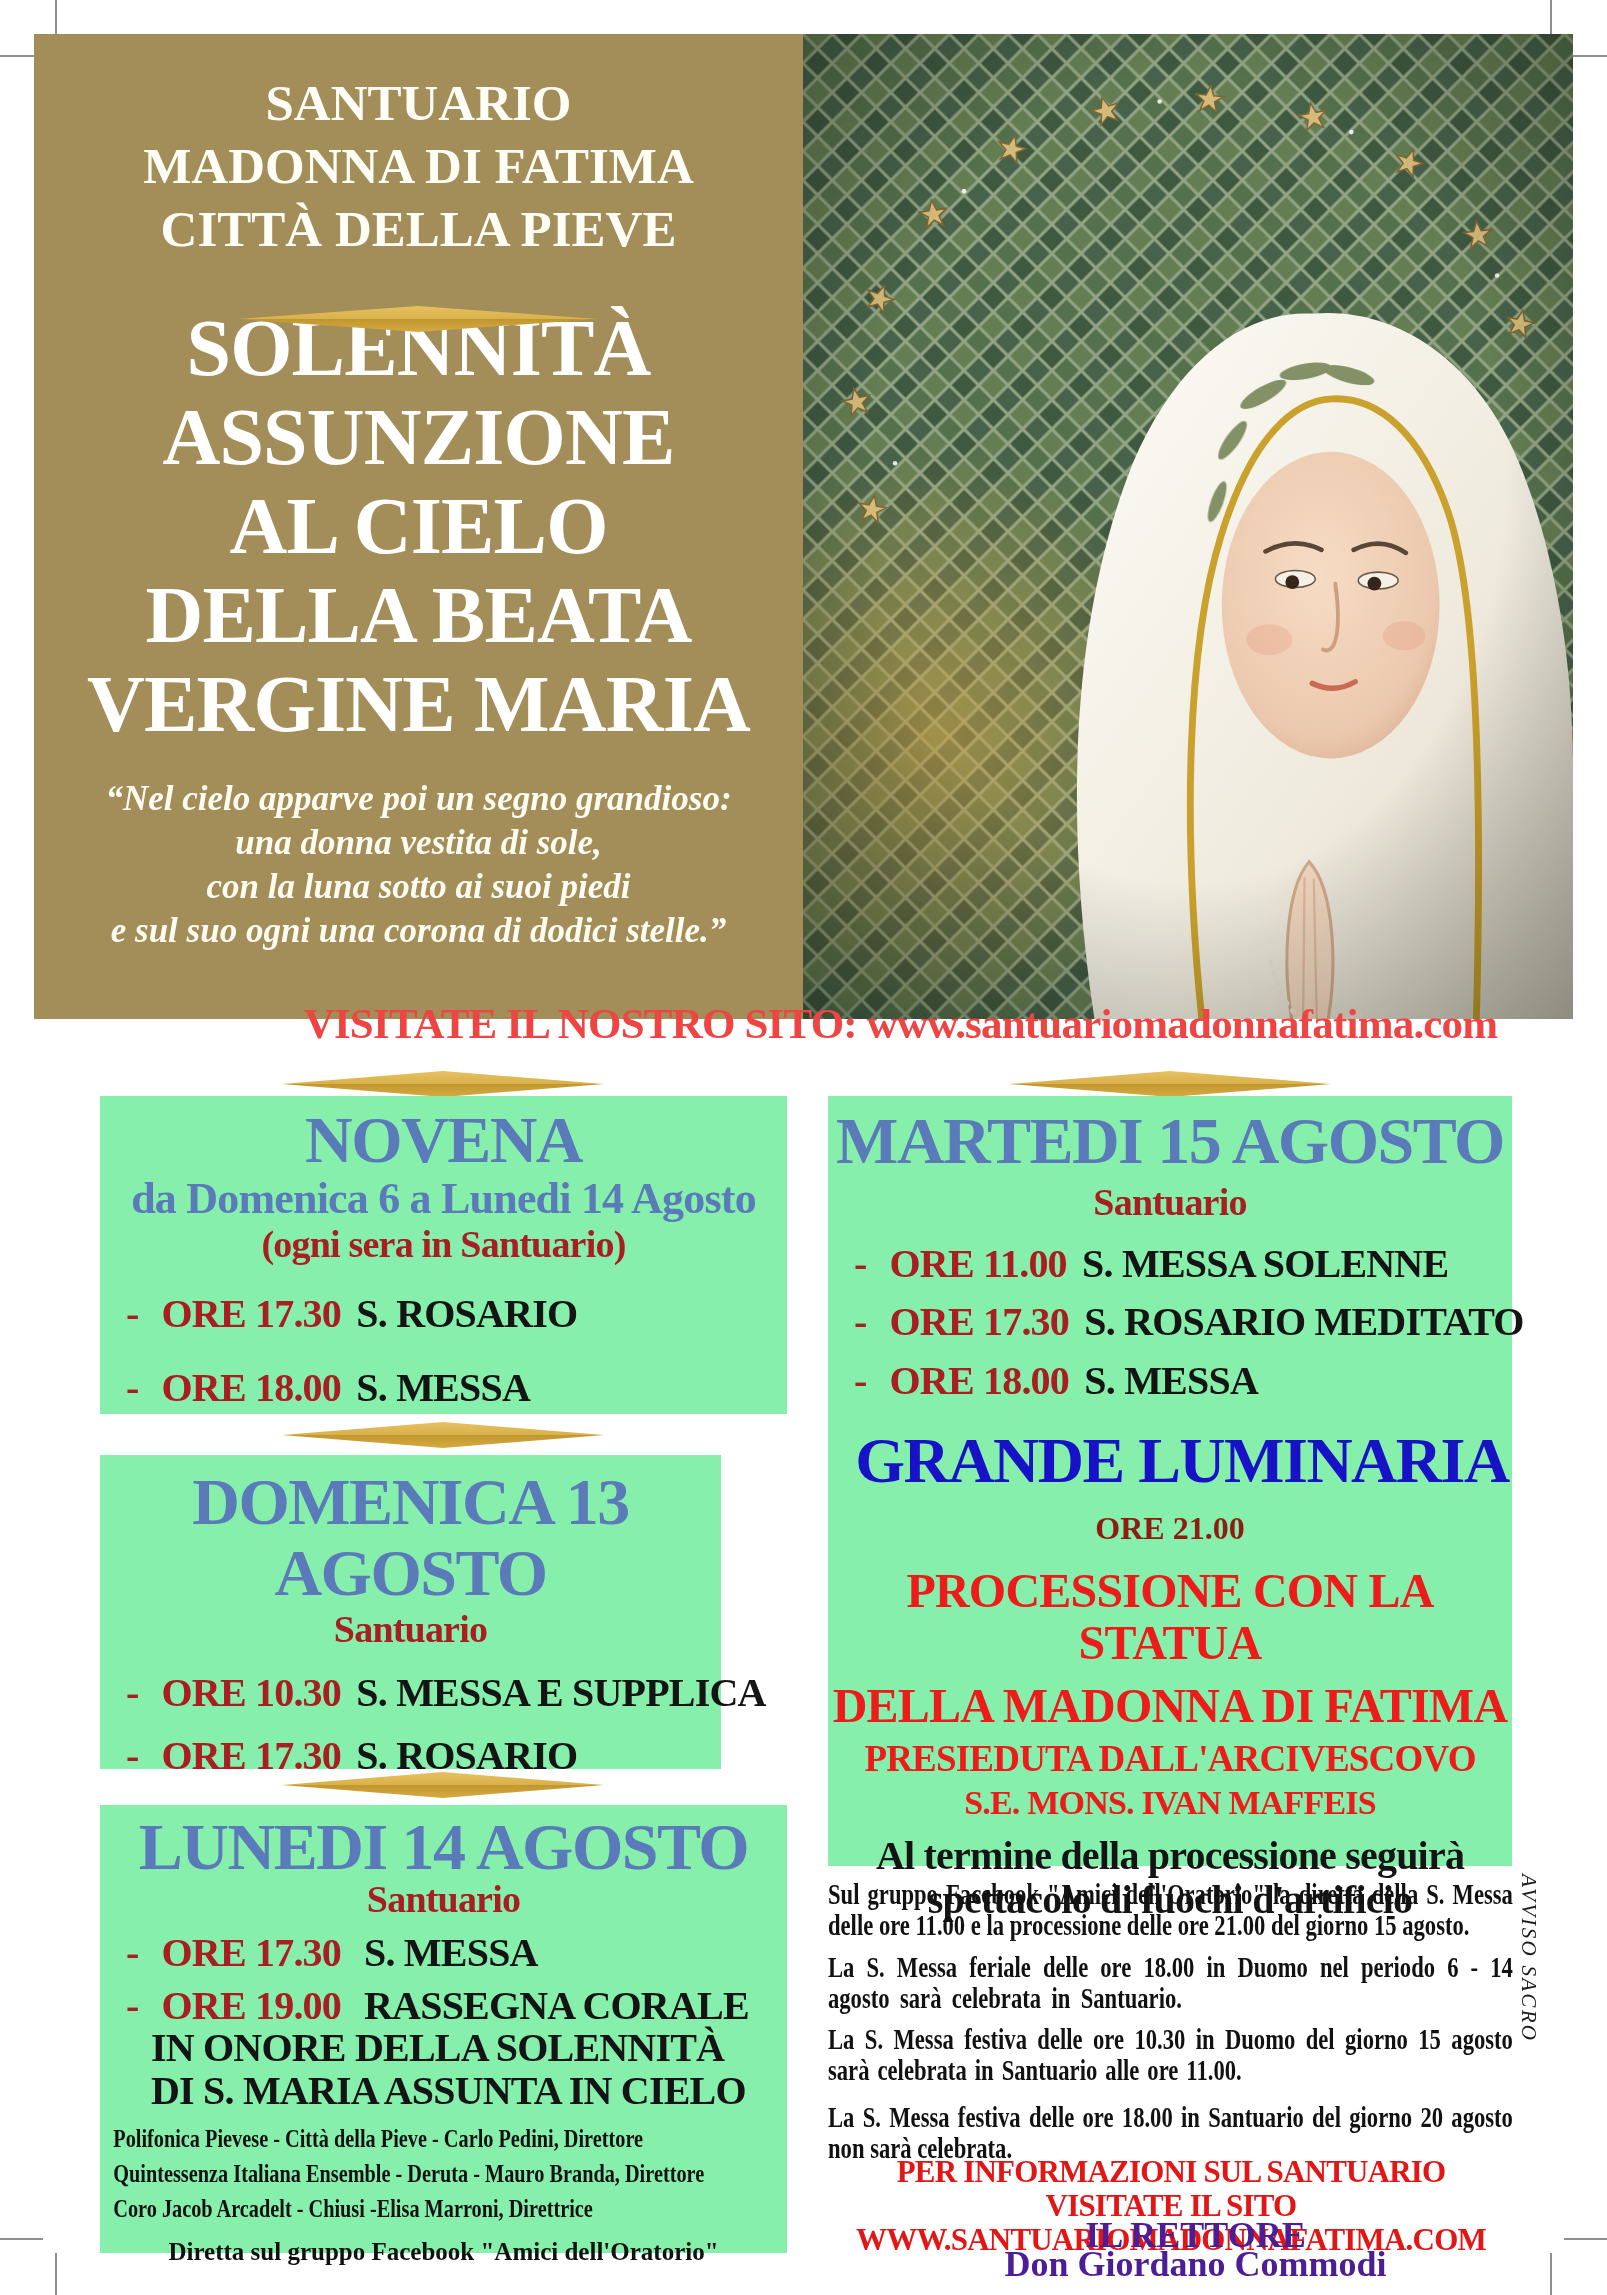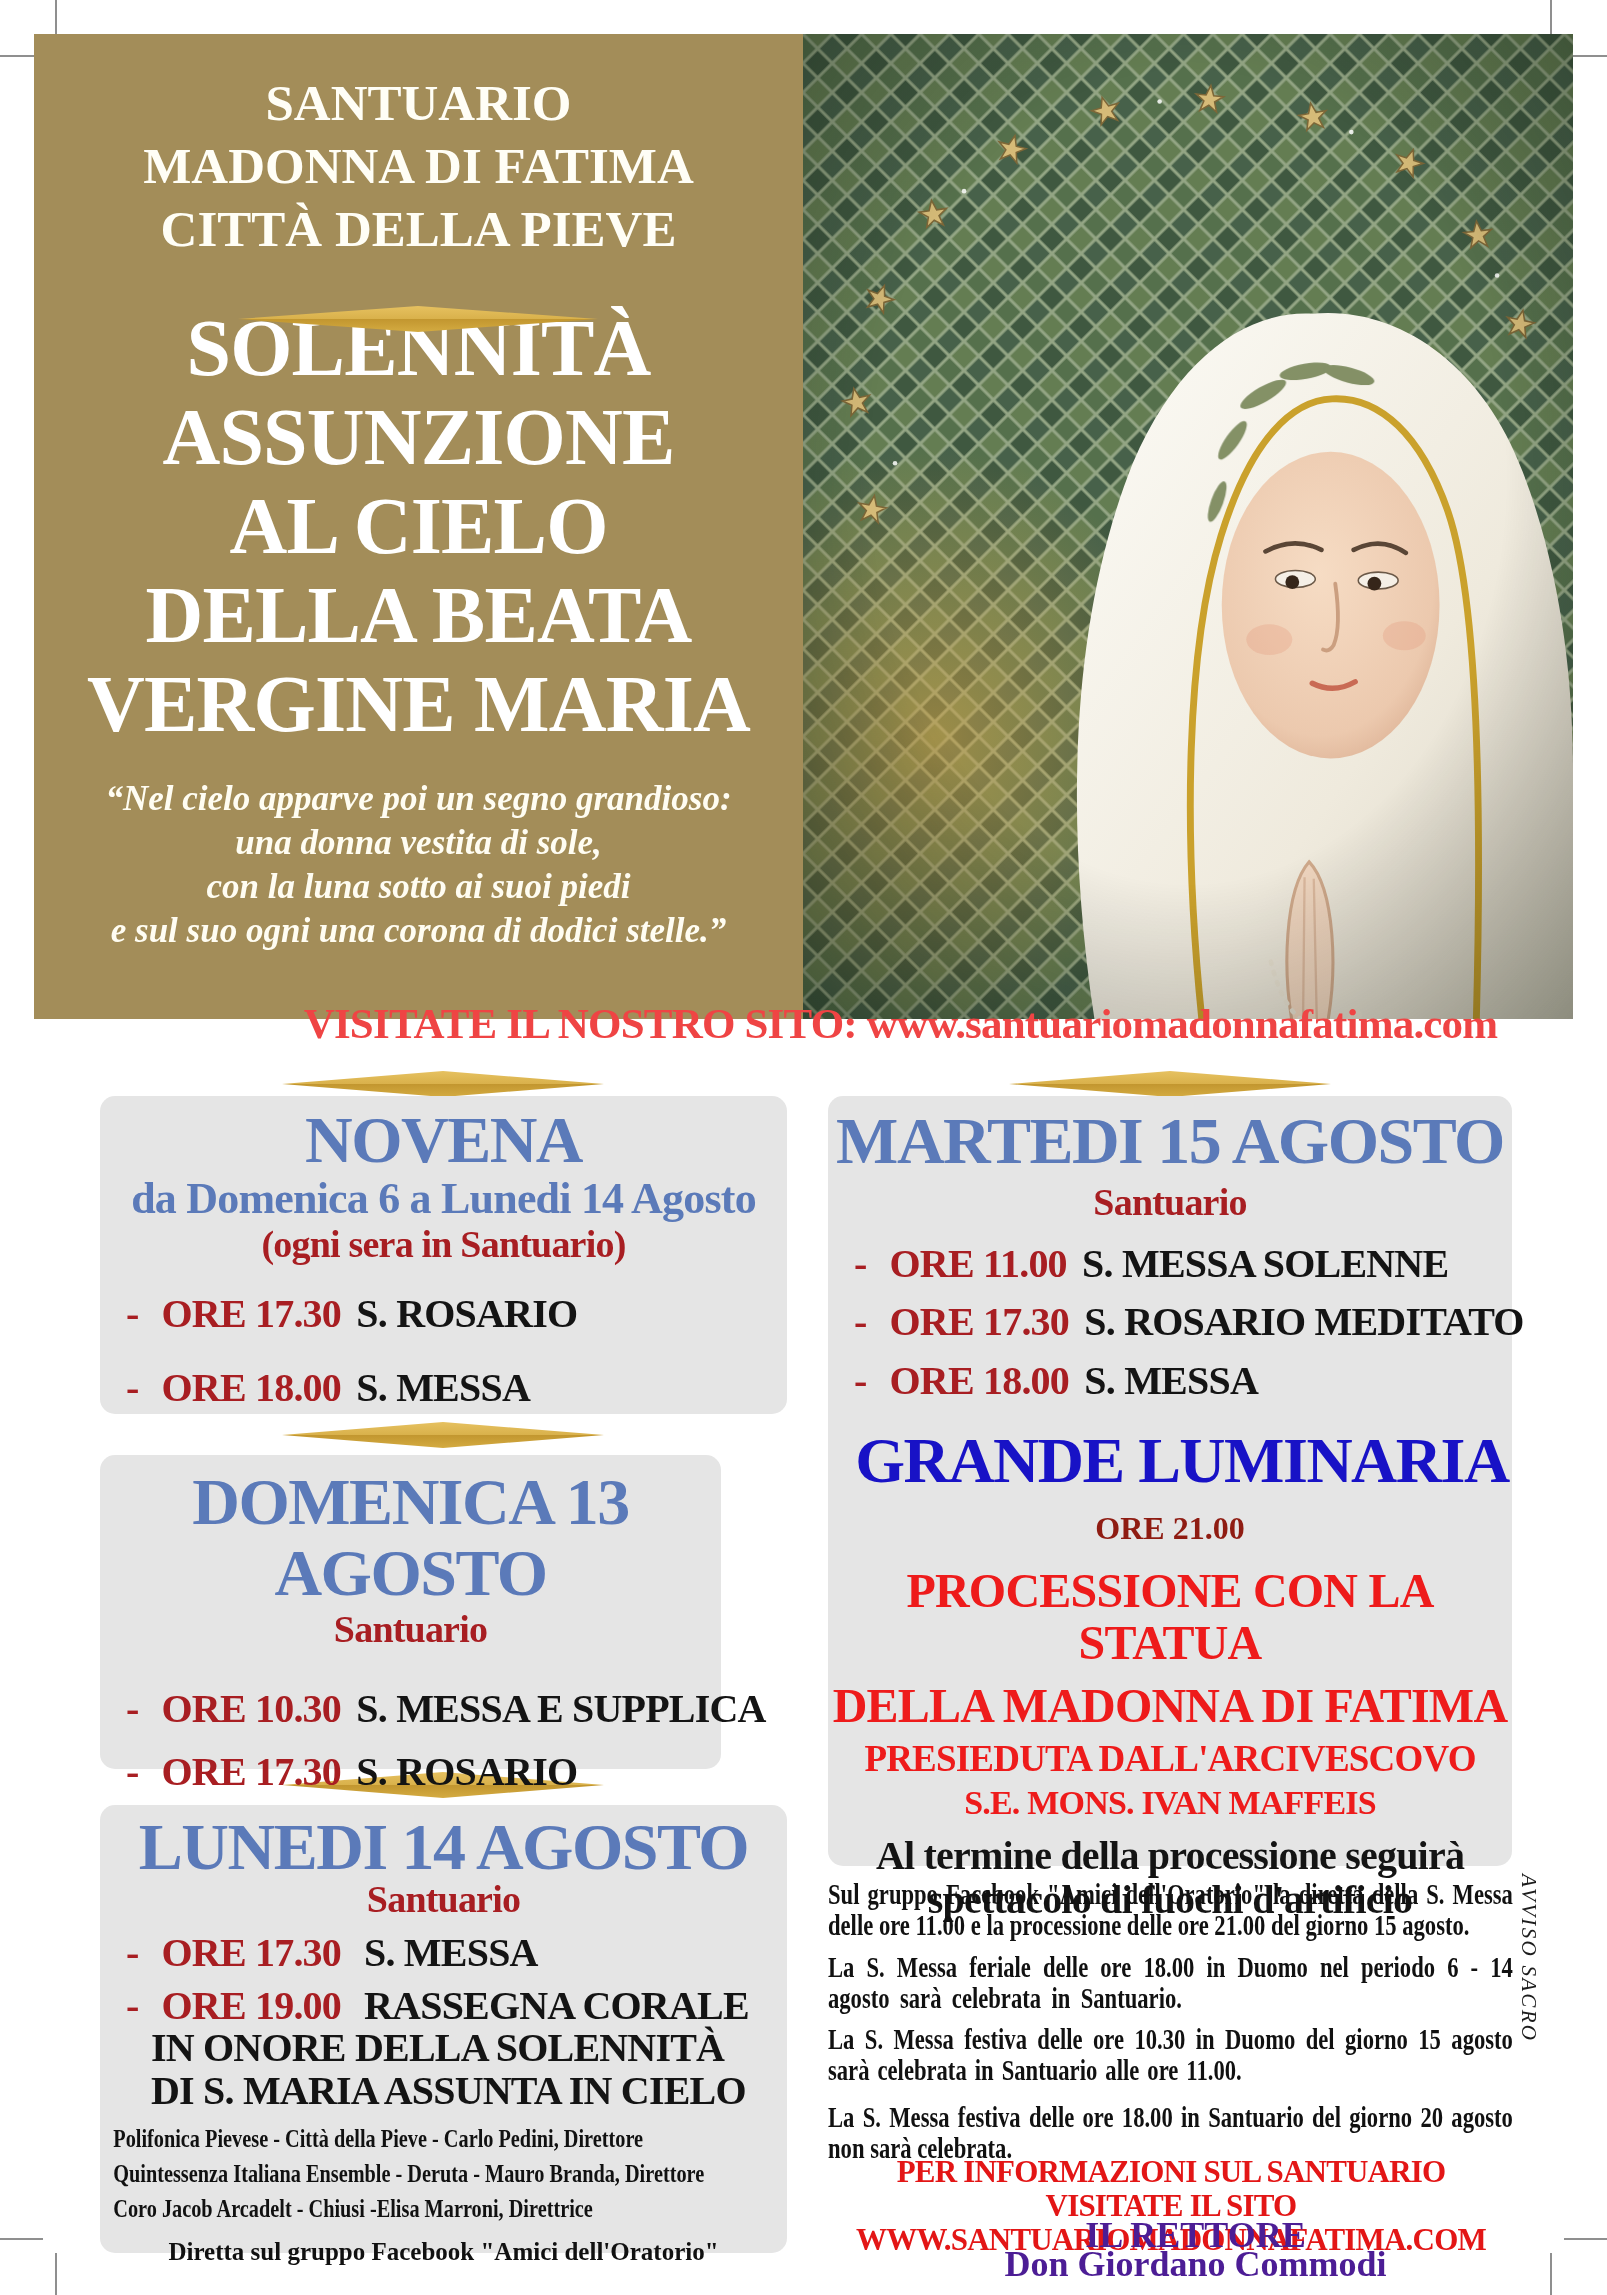--- a/index.html
+++ b/index.html
@@ -13,21 +13,21 @@
   #gold-panel{left:34px;top:34px;width:769px;height:985px;background:#a38d59;}
   .hdr-line{color:#fffef6;font-weight:700;font-size:51px;line-height:63px;letter-spacing:0px;}
   .title-line{color:#ffffff;font-weight:700;font-size:80px;line-height:89px;letter-spacing:-0.8px;}
   .quote-line{color:#fffdf2;font-weight:600;font-style:italic;font-size:35px;line-height:44px;}
   
   .diamond{position:absolute;background:linear-gradient(to bottom,#e6c160 0%,#d9b14b 50%,#c2962f 50%,#d4ab41 100%);
            clip-path:polygon(0% 50%,50% 0%,100% 50%,50% 100%);}
   
   #site-banner{left:268px;top:999px;width:1265px;font-size:43px;font-weight:700;color:#ef4444;letter-spacing:-0.8px;}
   
-  .box{position:absolute;background:#e5e5e5;border-radius:15px;}
+  .box{position:absolute;background:#86efac;}
   .box-title{color:#5b7ab9;font-weight:700;font-size:66px;line-height:71px;letter-spacing:-1.5px;text-align:center;}
   .box-sub-blue{color:#5b7ab9;font-weight:700;font-size:44px;line-height:48px;text-align:center;letter-spacing:-0.8px;}
   .box-sub-red{color:#a81e22;font-weight:700;font-size:38px;line-height:43px;text-align:center;letter-spacing:-0.8px;}
   .sched{padding-left:26px;font-size:40px;line-height:43px;font-weight:700;letter-spacing:-0.8px;white-space:nowrap;}
   .sched .dash{color:#a81e22;margin-right:23px;}
   .sched .time{color:#a81e22;margin-right:15.3px;}
   .sched .what{color:#141414;}
   .cont-line{padding-left:51px;font-size:40px;line-height:43px;font-weight:700;color:#141414;letter-spacing:-0.8px;white-space:nowrap;}
   .squeeze{transform:scaleX(0.78);transform-origin:left top;width:128%;}
   .choir-line{font-size:26px;line-height:35px;font-weight:700;color:#111;white-space:nowrap;}
@@ -189,21 +189,21 @@
       <span class="dash">-</span><span class="time">ORE 17.30</span><span class="what">S. ROSARIO</span>
     </div>
     <div class="sched" style="margin-top:31px;">
       <span class="dash">-</span><span class="time">ORE 18.00</span><span class="what">S. MESSA</span>
     </div>
   </div>
 
   <div class="box" style="left:100px;top:1455px;width:621px;height:314px;">
     <div class="box-title" style="margin-top:10.7px;">DOMENICA 13 AGOSTO</div>
     <div class="box-sub-red">Santuario</div>
-    <div class="sched" style="margin-top:36px;">
+    <div class="sched" style="margin-top:20px;">
       <span class="dash">-</span><span class="time">ORE 10.30</span><span class="what">S. MESSA E SUPPLICA</span>
     </div>
     <div class="sched" style="margin-top:20px;">
       <span class="dash">-</span><span class="time">ORE 17.30</span><span class="what">S. ROSARIO</span>
     </div>
     <div class="sched" style="margin-top:20px;">
       <span class="dash">-</span><span class="time">ORE 18.00</span><span class="what">S. MESSA</span>
     </div>
   </div>
 

